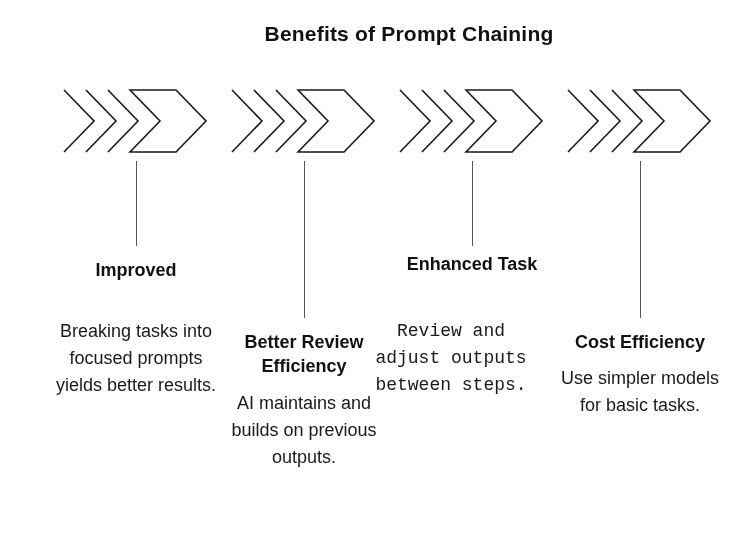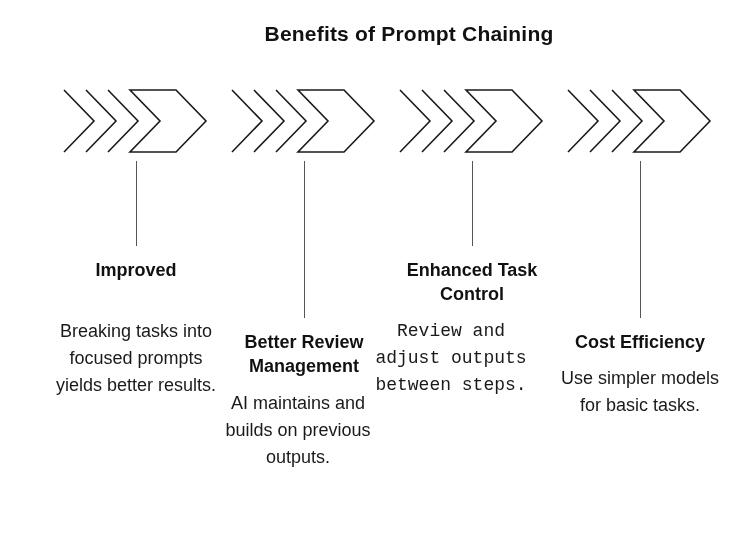--- a/index.html
+++ b/index.html
@@ -113,38 +113,37 @@
       <svg width="176" height="66" viewBox="0 0 176 66" fill="none" xmlns="http://www.w3.org/2000/svg">
         <path d="M16 2 L46 33 L16 64" stroke="#1a1a1a" stroke-width="1.6" fill="none"></path>
         <path d="M38 2 L68 33 L38 64" stroke="#1a1a1a" stroke-width="1.6" fill="none"></path>
         <path d="M60 2 L90 33 L60 64" stroke="#1a1a1a" stroke-width="1.6" fill="none"></path>
         <path d="M82 2 L128 2 L158 33 L128 64 L82 64 L112 33 Z" stroke="#1a1a1a" stroke-width="1.6" fill="none"></path>
       </svg>
     </div>
     <div class="stem" style="left:264px; top:161px; height:157px;"></div>
     <div class="label" style="left:176px; top:330px;">
       <div>Better Review</div>
-      <div>Management</div>
+      <div>Efficiency</div>
     </div>
-    <div class="desc" style="left:173px; top:390px;text-align:center;">AI maintains and builds on previous outputs.</div>
+    <div class="desc" style="left:179px; top:390px;text-align:center;">AI maintains and builds on previous outputs.</div>
   </div>
 
   <div class="col">
     <div class="chev-wrap" style="left:344px;">
       <svg width="176" height="66" viewBox="0 0 176 66" fill="none" xmlns="http://www.w3.org/2000/svg">
         <path d="M16 2 L46 33 L16 64" stroke="#1a1a1a" stroke-width="1.6" fill="none"></path>
         <path d="M38 2 L68 33 L38 64" stroke="#1a1a1a" stroke-width="1.6" fill="none"></path>
         <path d="M60 2 L90 33 L60 64" stroke="#1a1a1a" stroke-width="1.6" fill="none"></path>
         <path d="M82 2 L128 2 L158 33 L128 64 L82 64 L112 33 Z" stroke="#1a1a1a" stroke-width="1.6" fill="none"></path>
       </svg>
     </div>
     <div class="stem" style="left:432px; top:161px; height:85px;"></div>
-    <div class="label" style="left:344px; top:258px;">
+    <div class="label" style="left:344px; top:252px;">
       <div>Enhanced Task</div>
-      <div>Control</div>
     </div>
     <div class="desc" style="left:326px; top:318px;font-family:Liberation Mono, monospace;">Review and adjust outputs between steps.</div>
   </div>
 
   <div class="col">
     <div class="chev-wrap" style="left:512px;">
       <svg width="176" height="66" viewBox="0 0 176 66" fill="none" xmlns="http://www.w3.org/2000/svg">
         <path d="M16 2 L46 33 L16 64" stroke="#1a1a1a" stroke-width="1.6" fill="none"></path>
         <path d="M38 2 L68 33 L38 64" stroke="#1a1a1a" stroke-width="1.6" fill="none"></path>
         <path d="M60 2 L90 33 L60 64" stroke="#1a1a1a" stroke-width="1.6" fill="none"></path>

